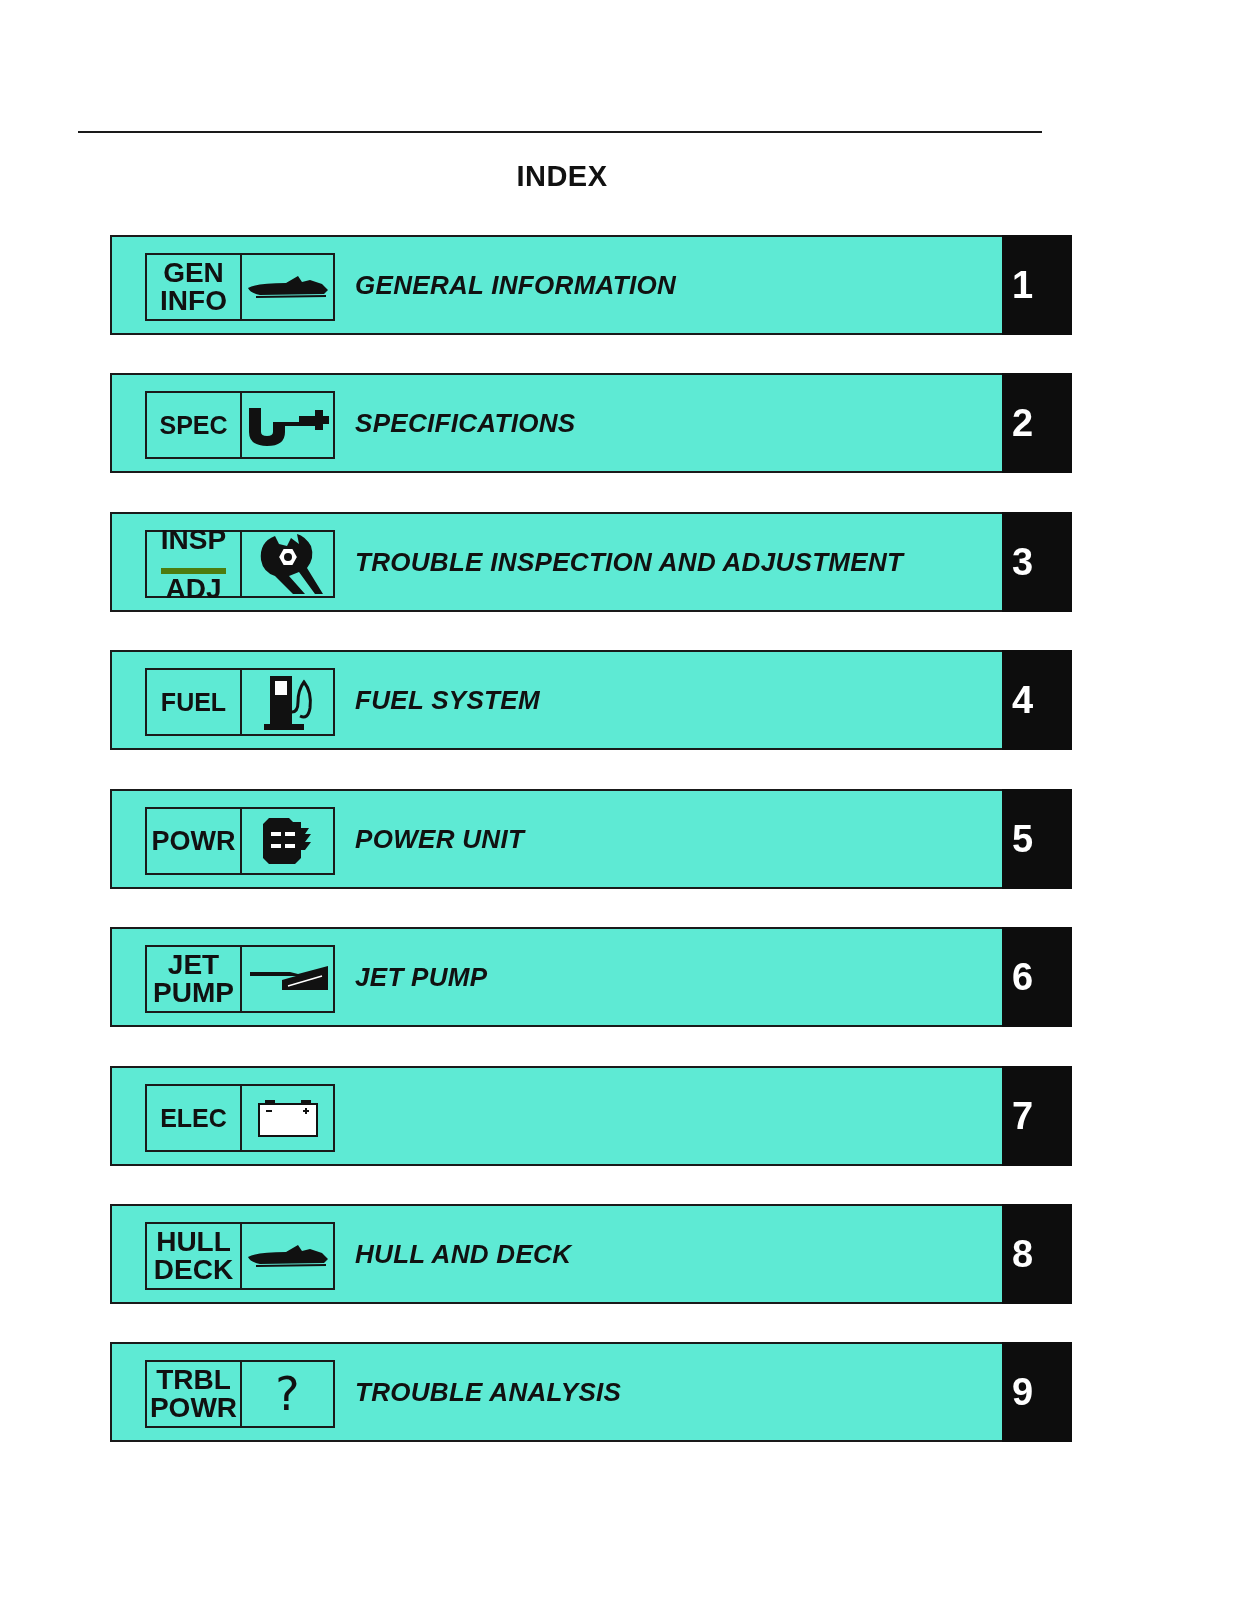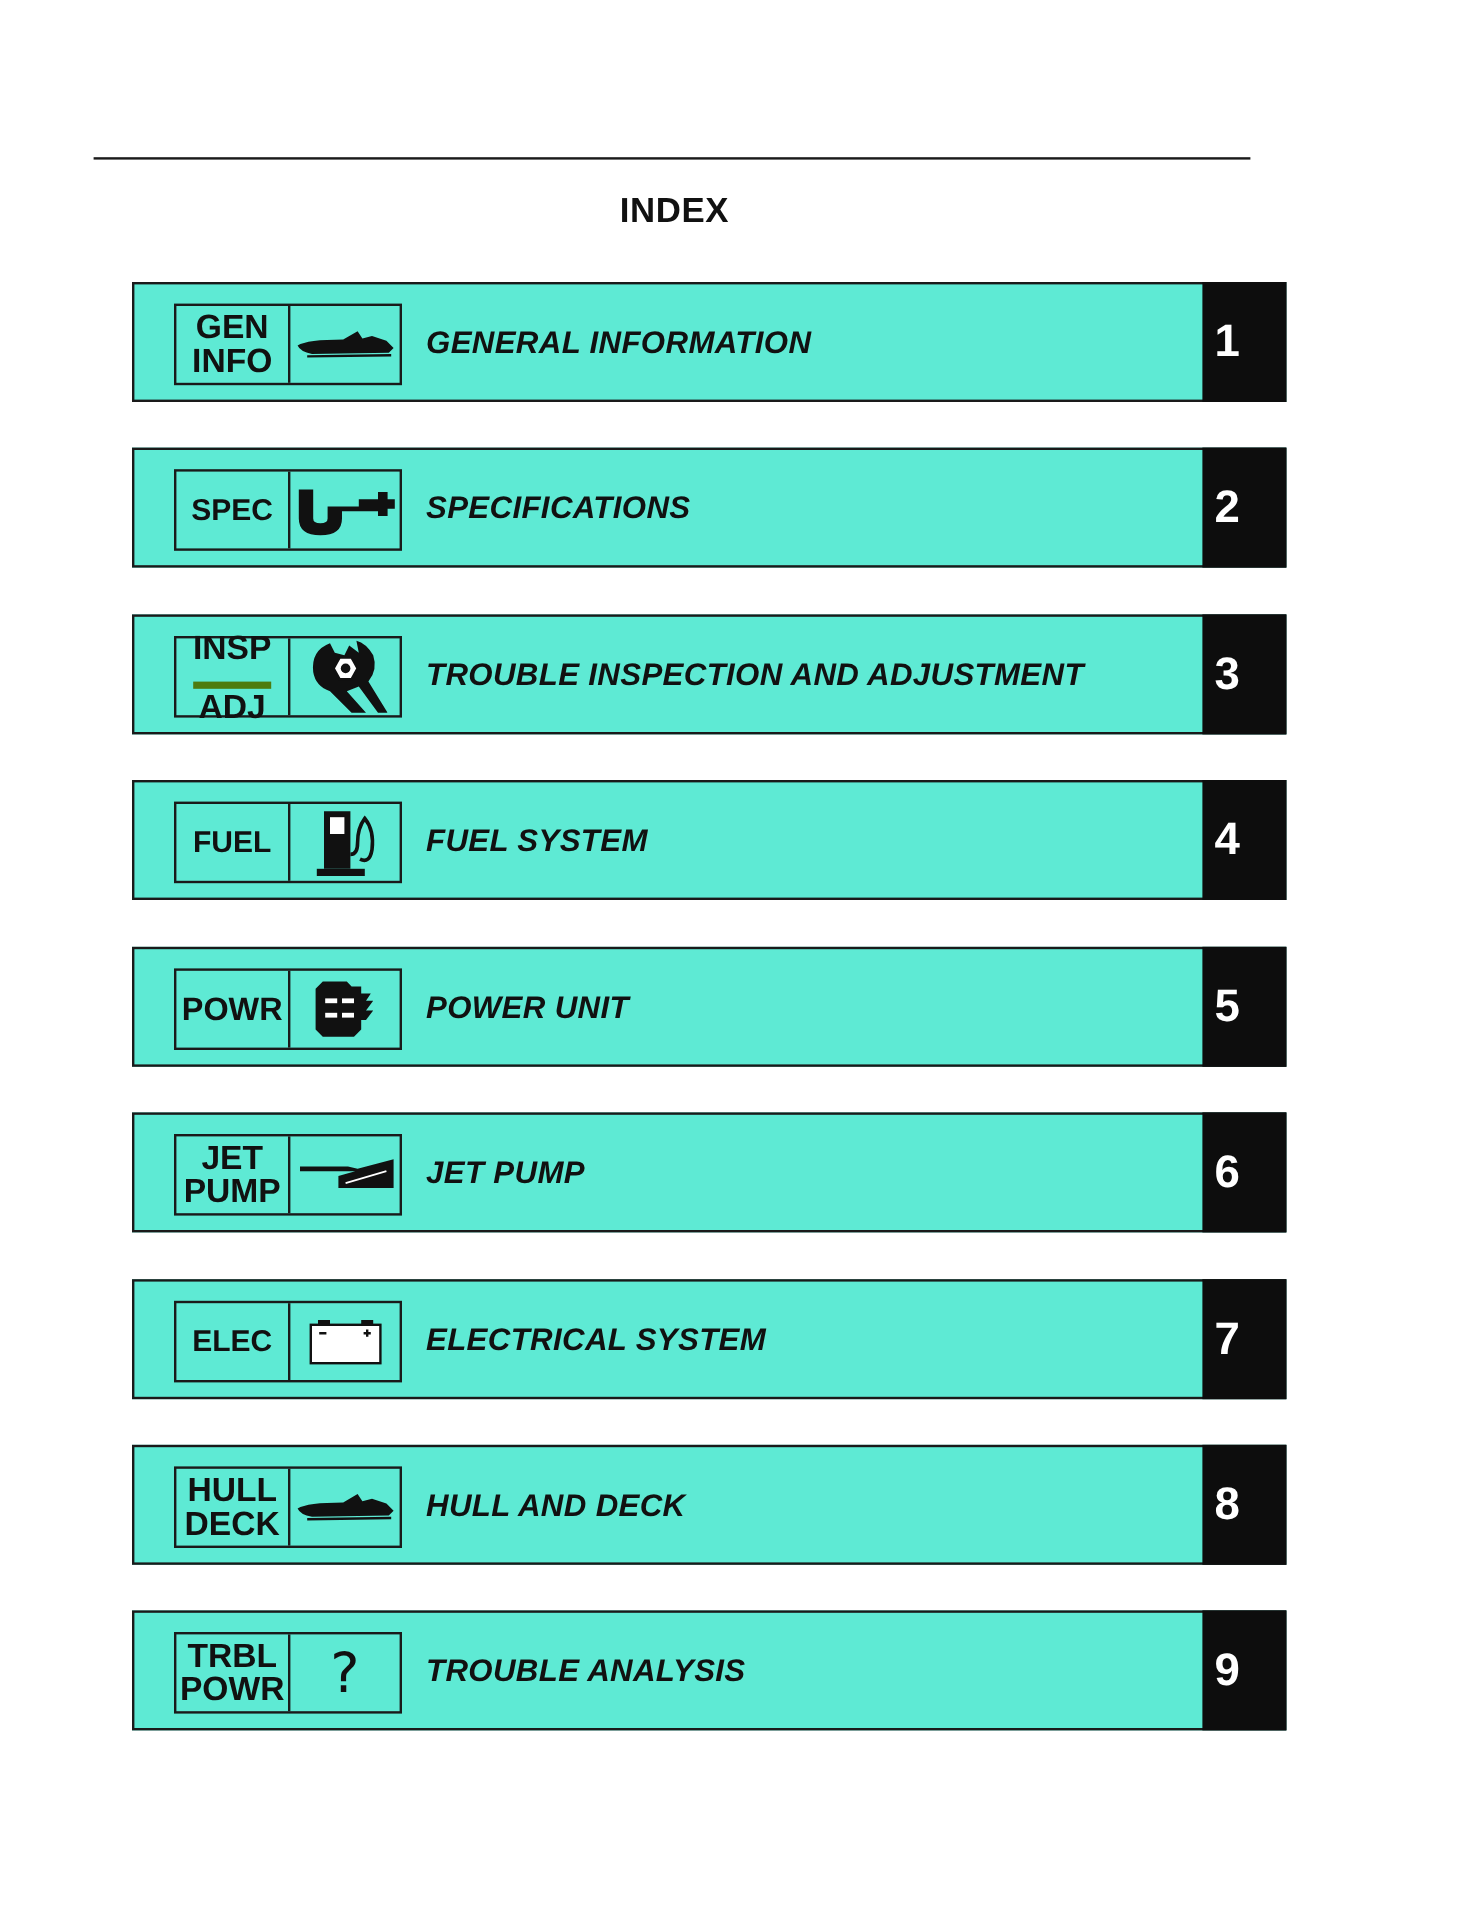--- a/index.html
+++ b/index.html
@@ -141,21 +141,20 @@
     <div class="icon">
       <svg width="66" height="42" viewBox="0 0 66 42">
           <rect x="4" y="7" width="58" height="32" fill="#fff" stroke="#111" stroke-width="2"></rect>
           <rect x="10" y="3" width="10" height="5" fill="#111"></rect>
           <rect x="46" y="3" width="10" height="5" fill="#111"></rect>
           <path d="M11 14 H17" stroke="#111" stroke-width="2"></path>
           <path d="M48 14 H54 M51 11 V17" stroke="#111" stroke-width="2"></path>
         </svg>
     </div>
   </div>
-  <div class="label">ELECTRICAL SYSTEM</div>
   <div class="num">7</div>
 </div>
 
 <div class="row" style="top:1204px">
   <div class="badge">
     <div class="abbr">
       <span>HULL</span>
       <span>DECK</span>
     </div>
     <div class="icon">

